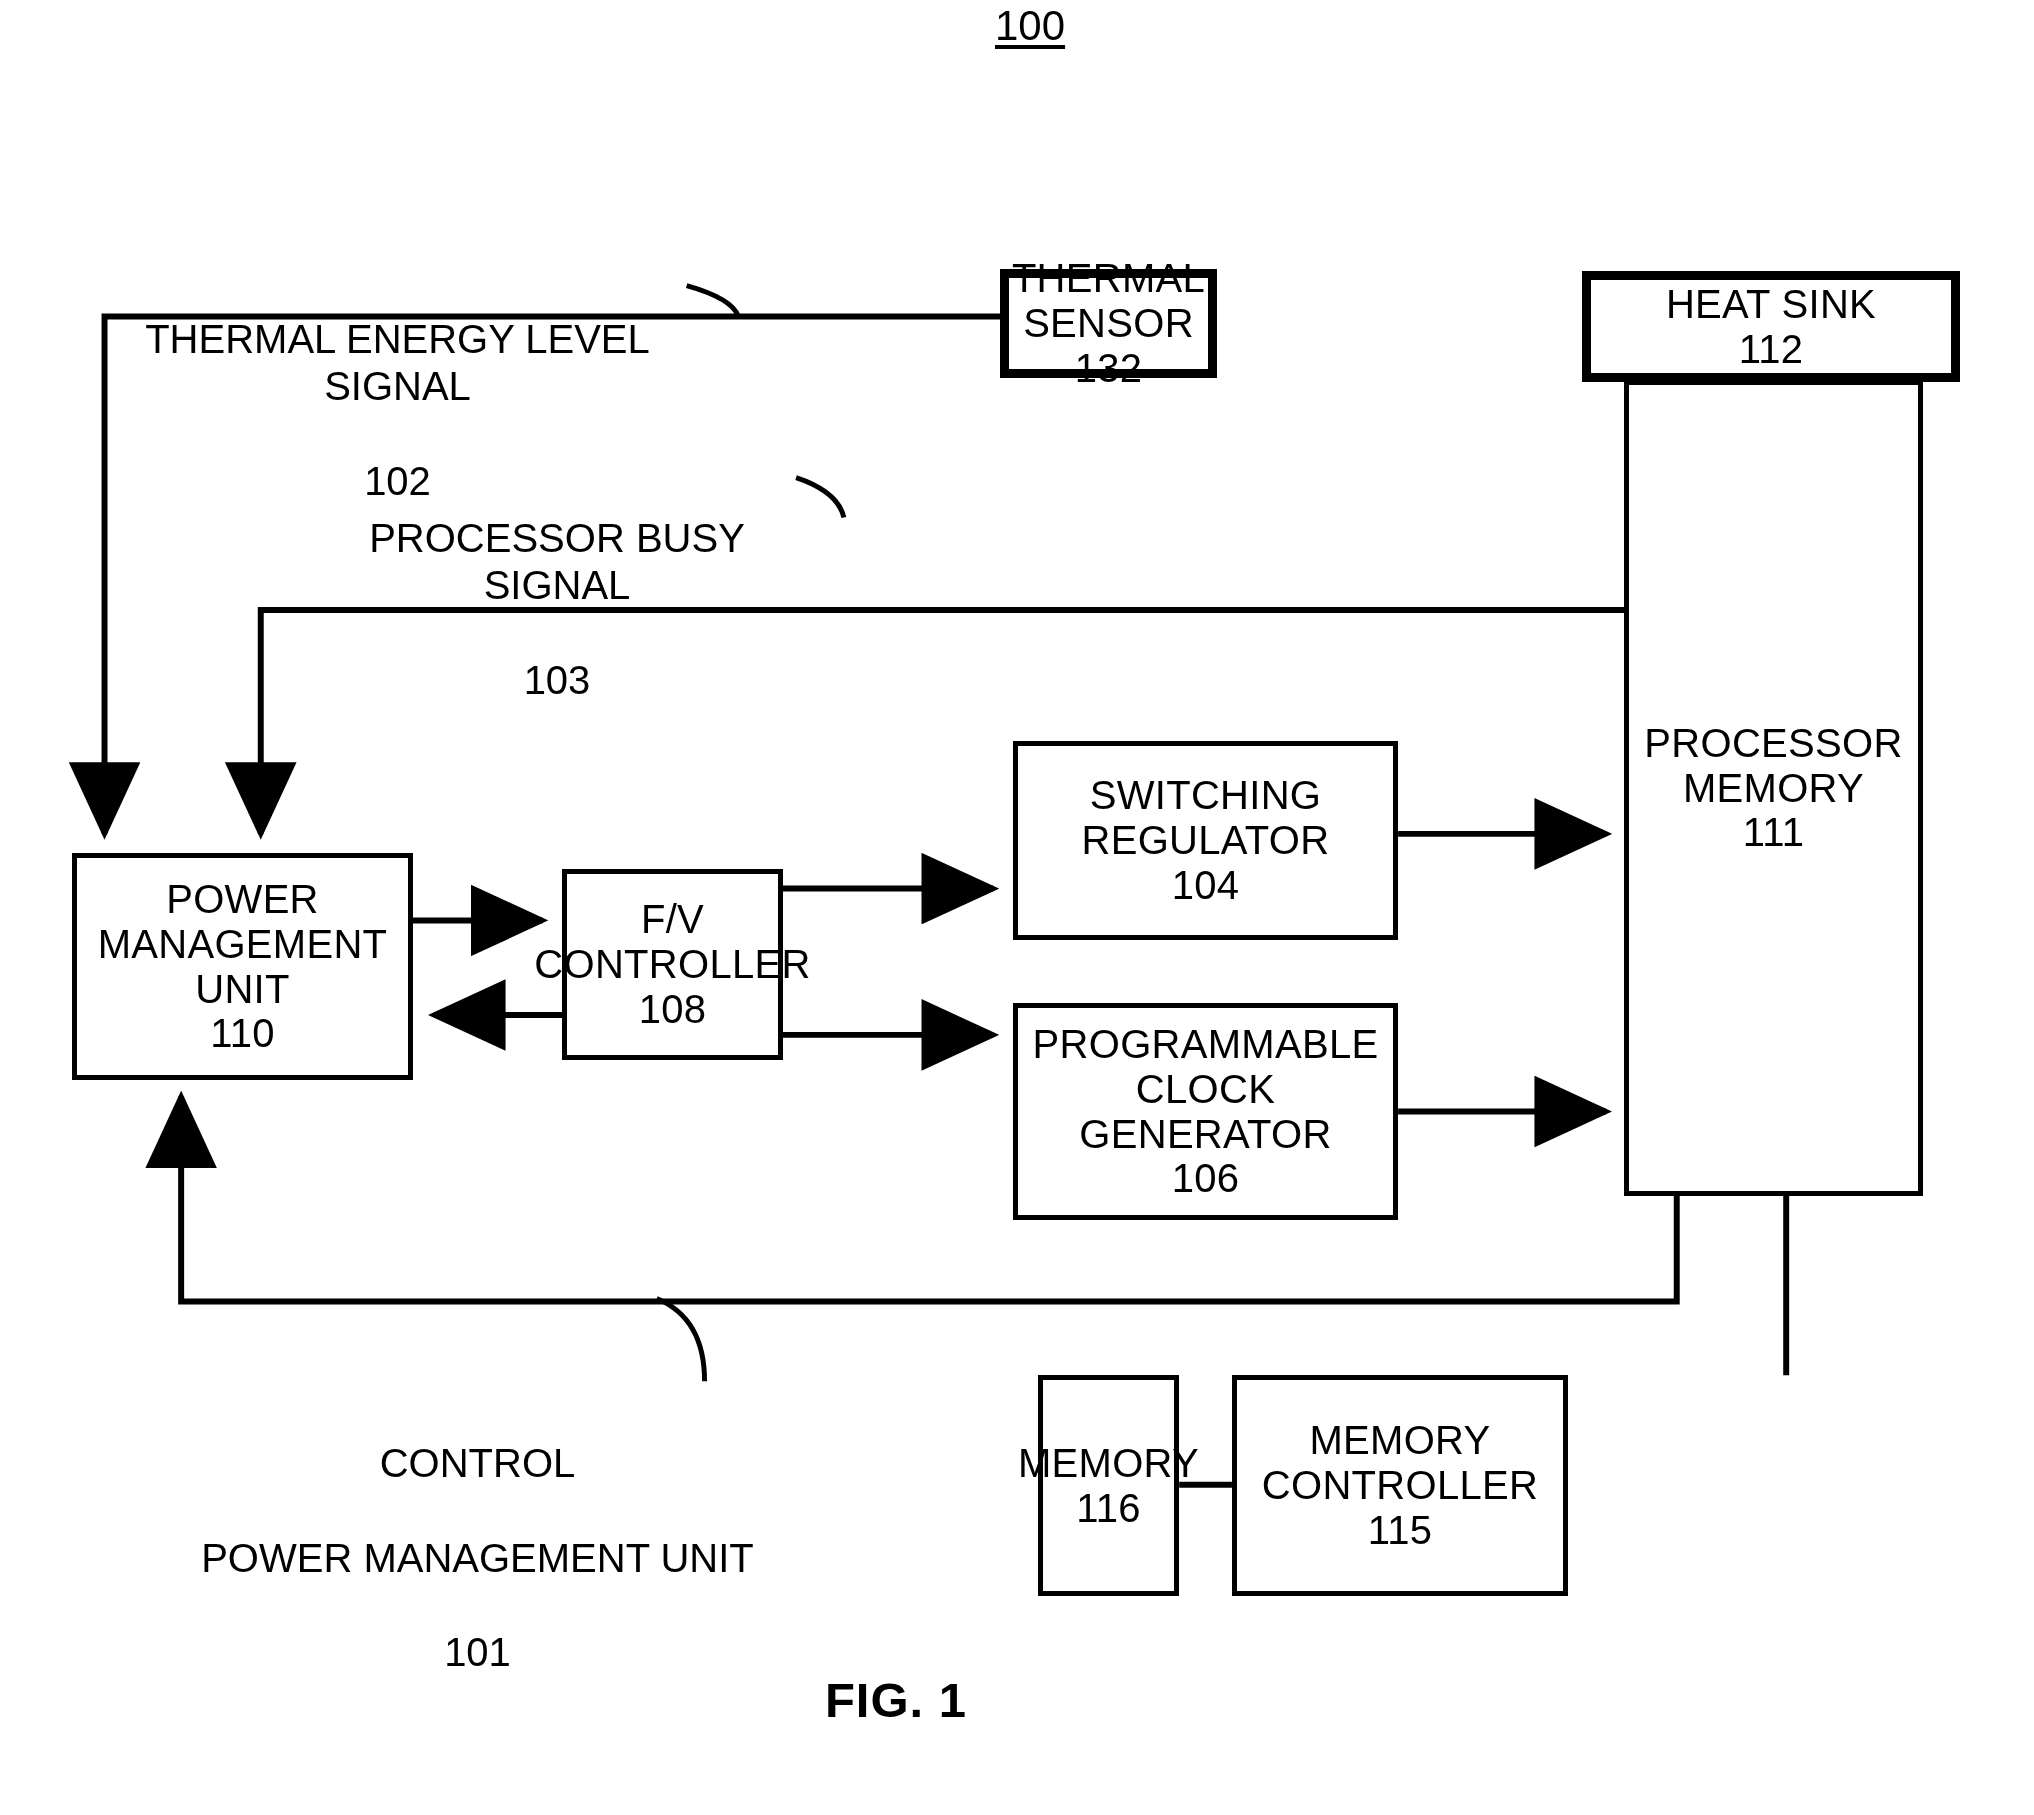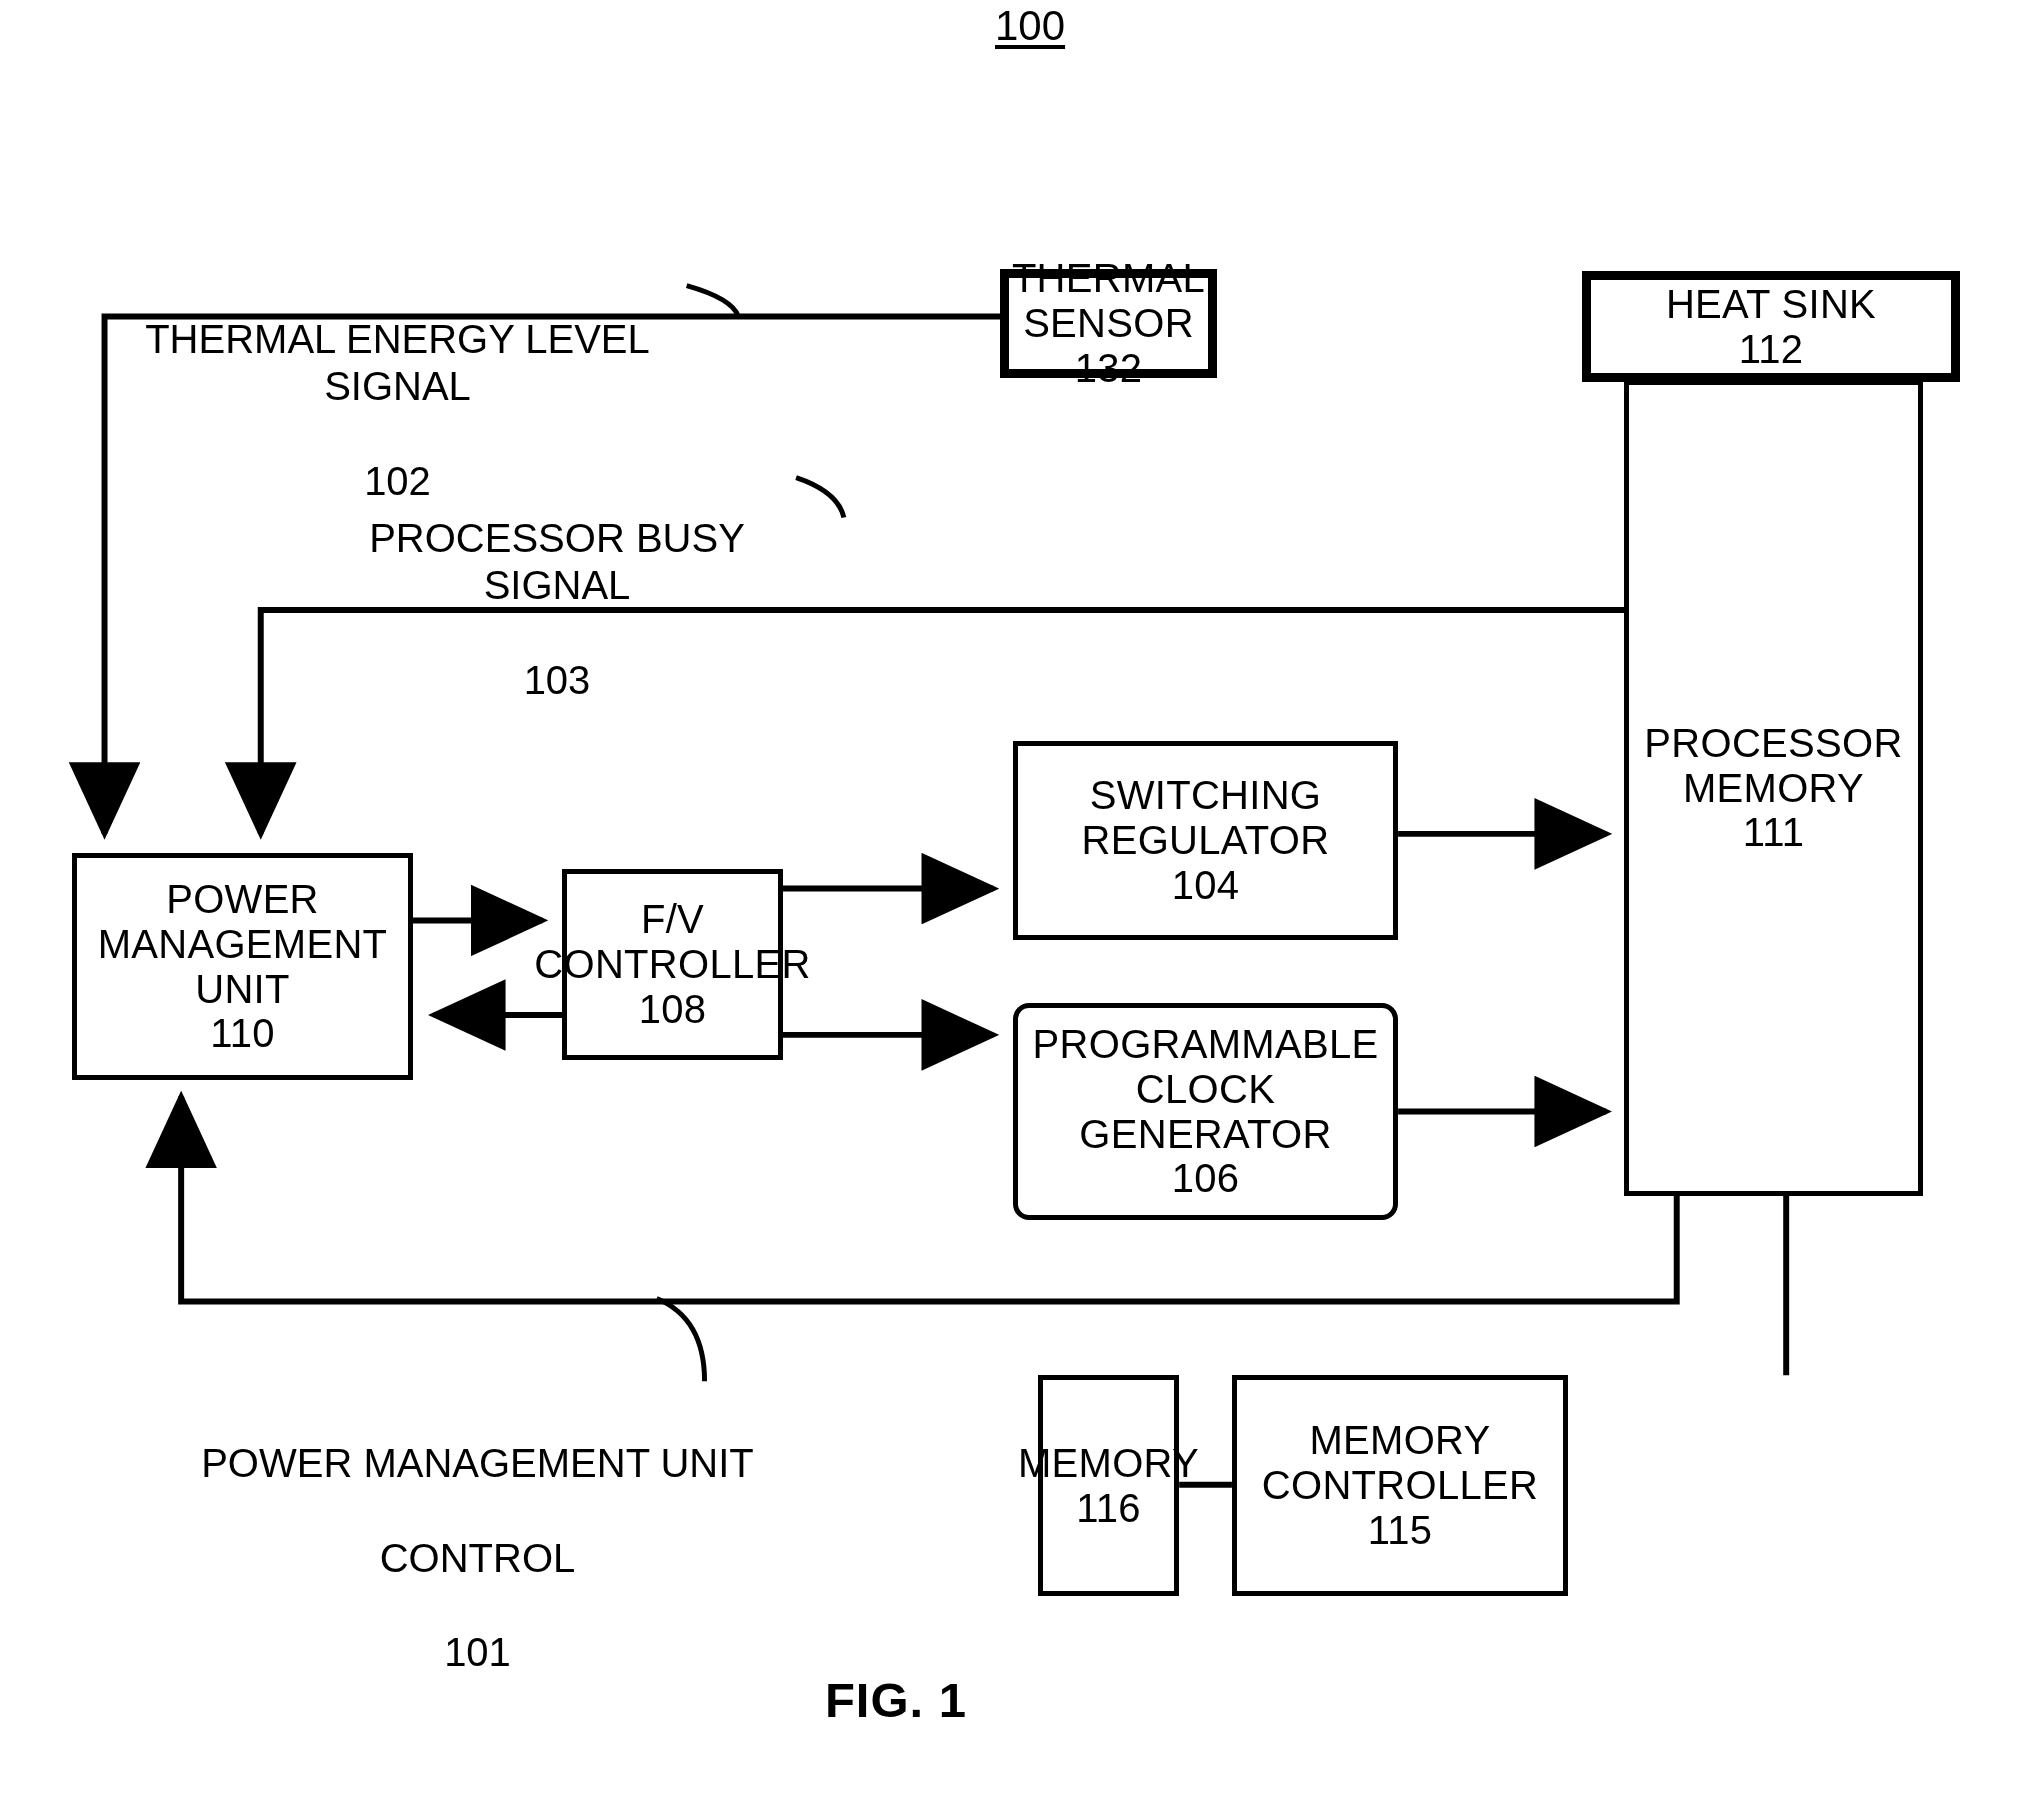--- a/index.html
+++ b/index.html
@@ -67,22 +67,22 @@
     <div class="ln">THERMAL ENERGY LEVEL SIGNAL</div>
     <div class="ln">102</div>
   </div>
 
   <div class="lbl t40" style="left:328px;top:468px;width:458px;">
     <div class="ln">PROCESSOR BUSY SIGNAL</div>
     <div class="ln">103</div>
   </div>
 
   <div class="lbl t40" style="left:169px;top:1393px;width:617px;">
+    <div class="ln">CONTROL</div>
     <div class="ln">POWER MANAGEMENT UNIT</div>
-    <div class="ln">CONTROL</div>
     <div class="ln">101</div>
   </div>
 
   <div class="box thick t40" style="left:1000px;top:269px;width:217px;height:109px;">
     <span class="ln">THERMAL</span>
     <span class="ln">SENSOR</span>
     <span class="ln">132</span>
   </div>
 
   <div class="box thick t40" style="left:1582px;top:271px;width:378px;height:111px;">
@@ -95,21 +95,21 @@
     <span class="ln">MEMORY</span>
     <span class="ln">111</span>
   </div>
 
   <div class="box t40" style="left:1013px;top:741px;width:385px;height:199px;">
     <span class="ln">SWITCHING</span>
     <span class="ln">REGULATOR</span>
     <span class="ln">104</span>
   </div>
 
-  <div class="box t40" style="left:1013px;top:1003px;width:385px;height:217px;border-radius:16px;">
+  <div class="box t40" style="left:1013px;top:1003px;width:385px;height:217px;">
     <span class="ln">PROGRAMMABLE</span>
     <span class="ln">CLOCK</span>
     <span class="ln">GENERATOR</span>
     <span class="ln">106</span>
   </div>
 
   <div class="box t40" style="left:562px;top:869px;width:221px;height:191px;">
     <span class="ln">F/V</span>
     <span class="ln">CONTROLLER</span>
     <span class="ln">108</span>

